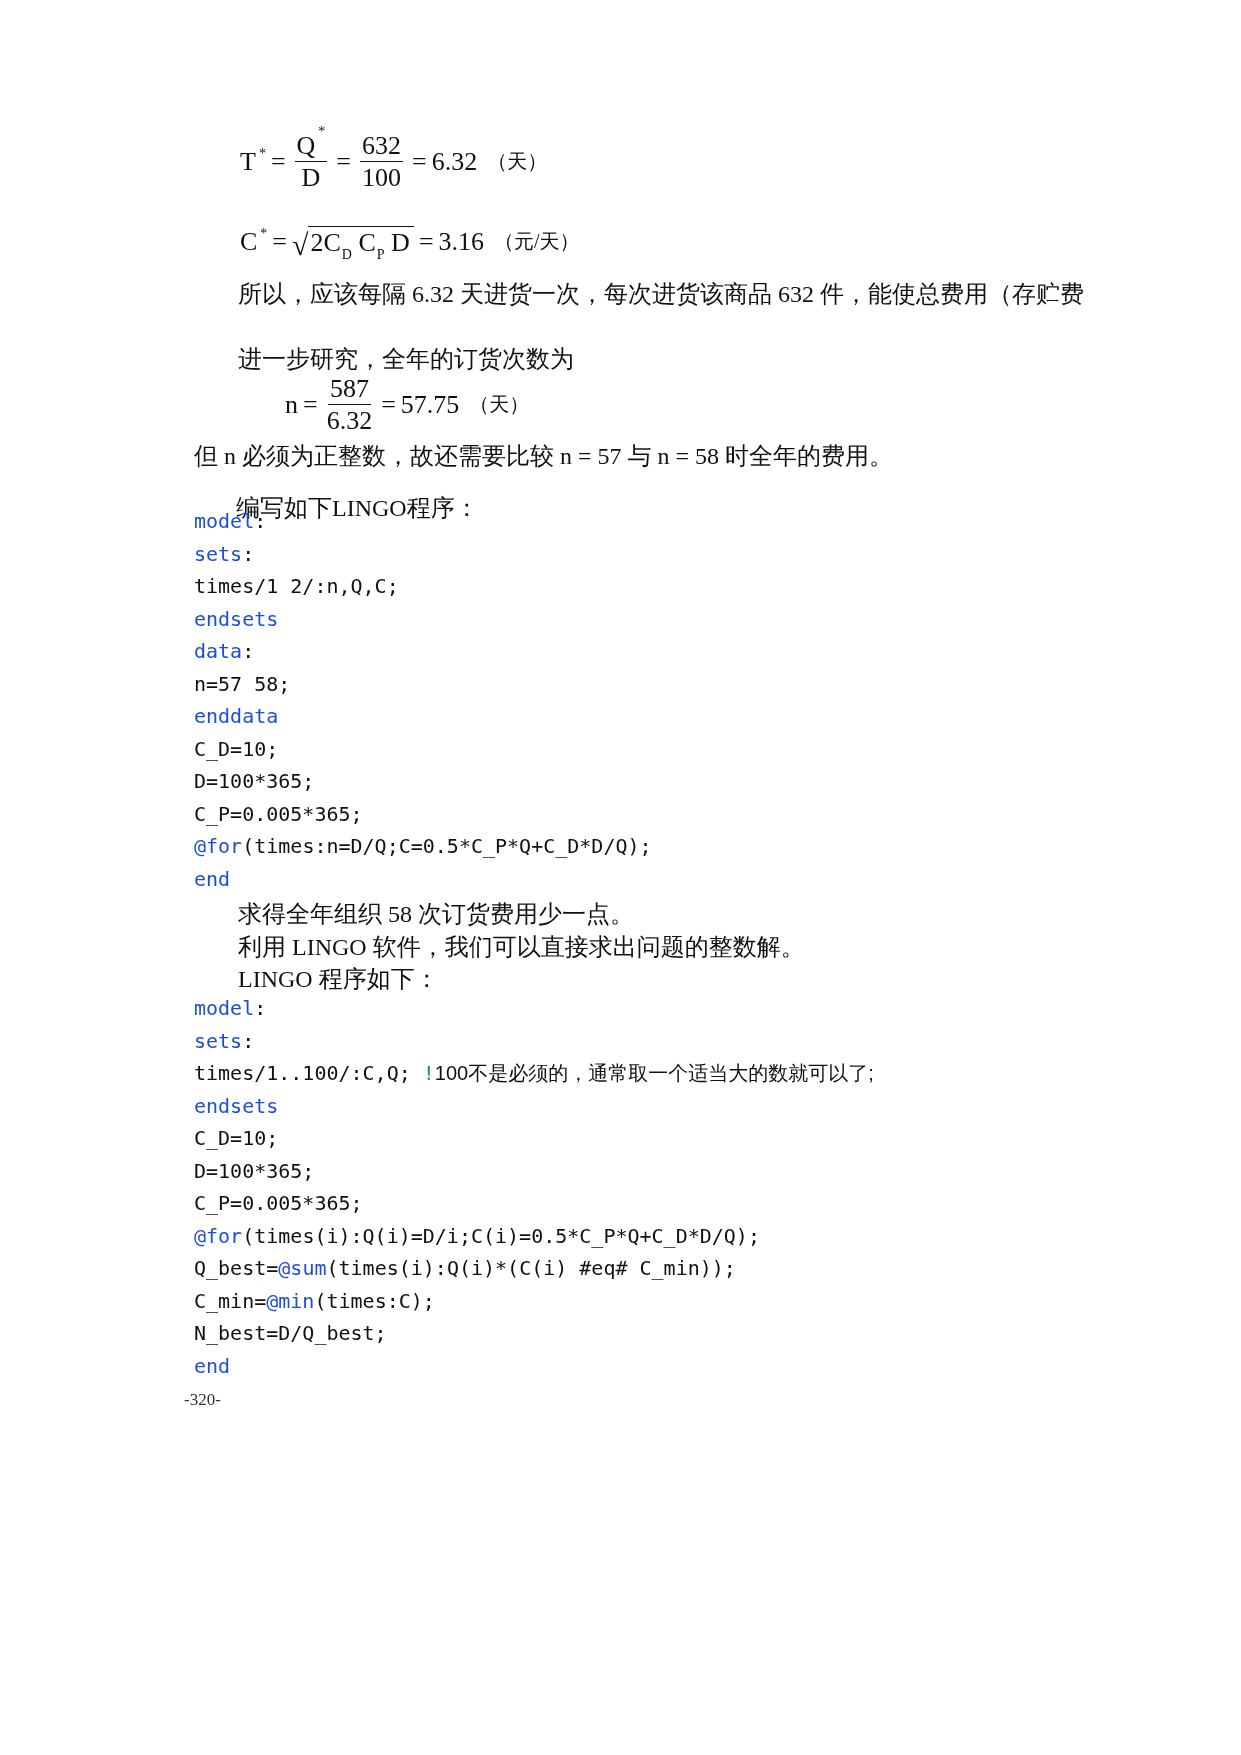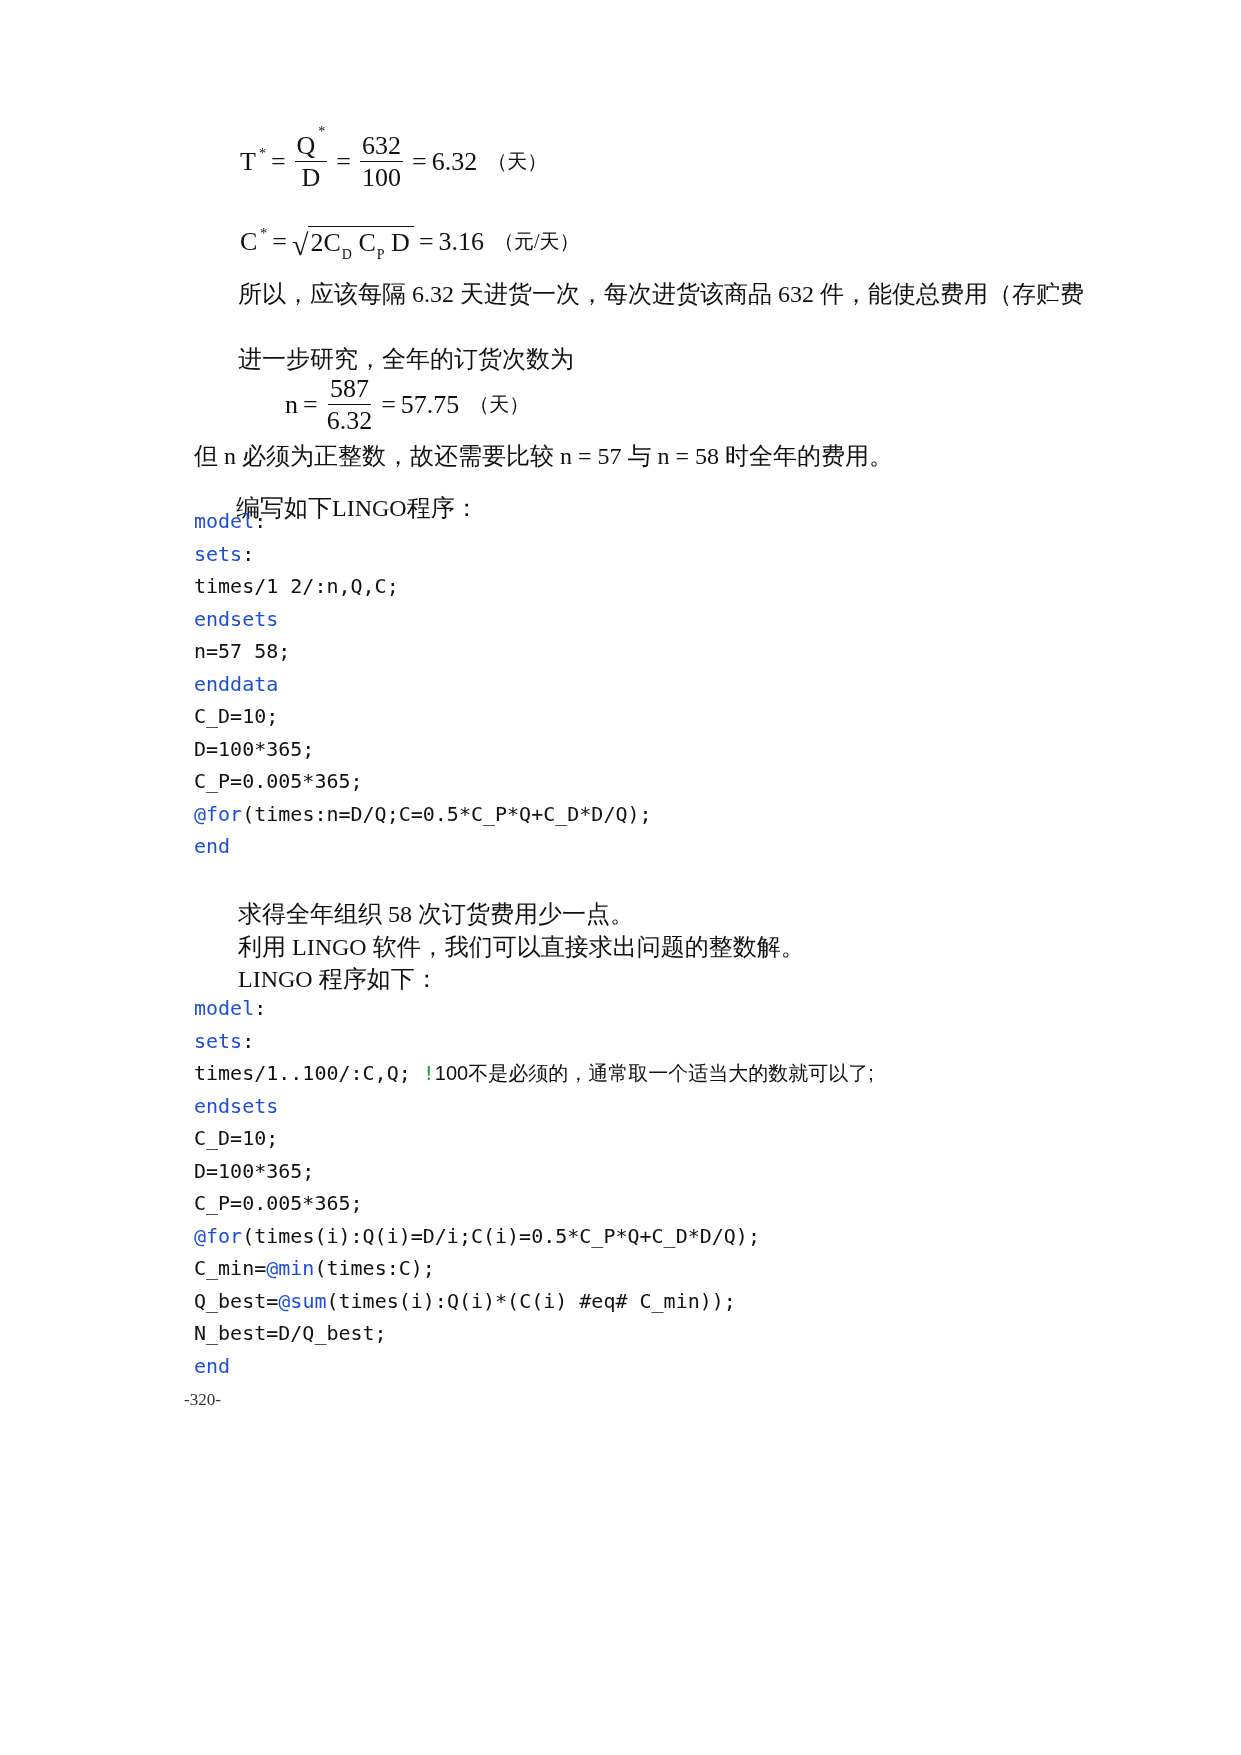--- a/index.html
+++ b/index.html
@@ -86,20 +86,21 @@
   </div>
 
   <div class="abs text" style="left:194px; top:440px;">但 n 必须为正整数，故还需要比较 n = 57 与 n = 58 时全年的费用。</div>
   <div class="abs text" style="left:236px; top:492px;">编写如下LINGO程序：</div>
 
   <div class="abs code" style="left:194px; top:505px; line-height:32.5px;">
     <div><span class="kw">model</span><span>:</span></div>
     <div><span class="kw">sets</span><span>:</span></div>
     <div><span class="kw"></span><span>times/1 2/:n,Q,C;</span></div>
     <div><span class="kw">endsets</span><span></span></div>
+    <div><span class="kw">data</span><span>:</span></div>
     <div><span class="kw"></span><span>n=57 58;</span></div>
     <div><span class="kw">enddata</span><span></span></div>
     <div><span class="kw"></span><span>C_D=10;</span></div>
     <div><span class="kw"></span><span>D=100*365;</span></div>
     <div><span class="kw"></span><span>C_P=0.005*365;</span></div>
     <div><span class="kw">@for</span><span>(times:n=D/Q;C=0.5*C_P*Q+C_D*D/Q);</span></div>
     <div><span class="kw">end</span><span></span></div>
   </div>
 
   <div class="abs text" style="left:238px; top:898px;">求得全年组织 58 次订货费用少一点。</div>
@@ -108,20 +109,20 @@
 
   <div class="abs code" style="left:194px; top:992px; line-height:32.5px;">
     <div><span class="kw">model</span><span>:</span></div>
     <div><span class="kw">sets</span><span>:</span></div>
     <div><span>times/1..100/:C,Q; </span><span class="cm">!</span><span class="cm-text">100不是必须的，通常取一个适当大的数就可以了;</span></div>
     <div><span class="kw">endsets</span></div>
     <div><span>C_D=10;</span></div>
     <div><span>D=100*365;</span></div>
     <div><span>C_P=0.005*365;</span></div>
     <div><span class="kw">@for</span><span>(times(i):Q(i)=D/i;C(i)=0.5*C_P*Q+C_D*D/Q);</span></div>
+    <div><span>Q_best=</span><span class="kw">@sum</span><span>(times(i):Q(i)*(C(i) #eq# C_min));</span></div>
     <div><span>C_min=</span><span class="kw">@min</span><span>(times:C);</span></div>
-    <div><span>Q_best=</span><span class="kw">@sum</span><span>(times(i):Q(i)*(C(i) #eq# C_min));</span></div>
     <div><span>N_best=D/Q_best;</span></div>
     <div><span class="kw">end</span></div>
   </div>
 
   <div class="abs pagenum" style="left:184px; top:1390px;">-320-</div>
 </div>
 
 </body></html>

